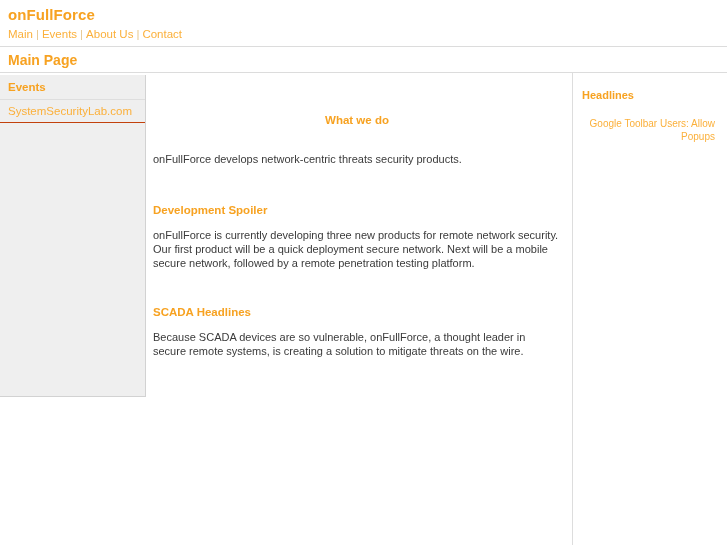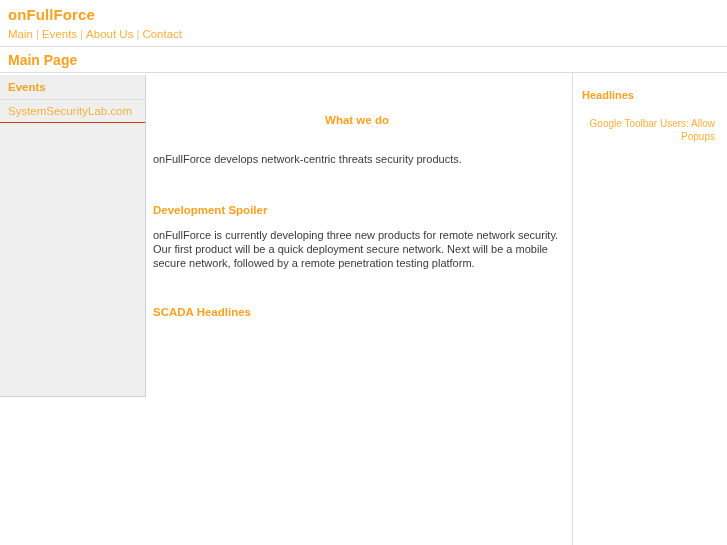--- a/index.html
+++ b/index.html
@@ -215,20 +215,21 @@
     <p class="content-para">onFullForce develops network-centric threats security products.</p>
 
     <div style="height:37px"></div>
     <div class="content-heading">Development Spoiler</div>
     <div class="sec-spacer-sm"></div>
     <p class="content-para">onFullForce is currently developing three new products for remote network security. Our first product will be a quick deployment secure network. Next will be a mobile secure network, followed by a remote penetration testing platform.</p>
 
     <div style="height:35px"></div>
     <div class="content-heading">SCADA Headlines</div>
     <div class="sec-spacer-sm"></div>
+    <p class="content-para">Because SCADA devices are so vulnerable, onFullForce, a thought leader in secure remote systems, is creating a solution to mitigate threats on the wire.</p>
   </div>
 
   <div id="right-divider"></div>
 
   <div id="right-sidebar">
     <div id="headlines-title">Headlines</div>
     <div class="headline-item">
       <a href="#">Google Toolbar Users: Allow Popups</a>
     </div>
   </div>

